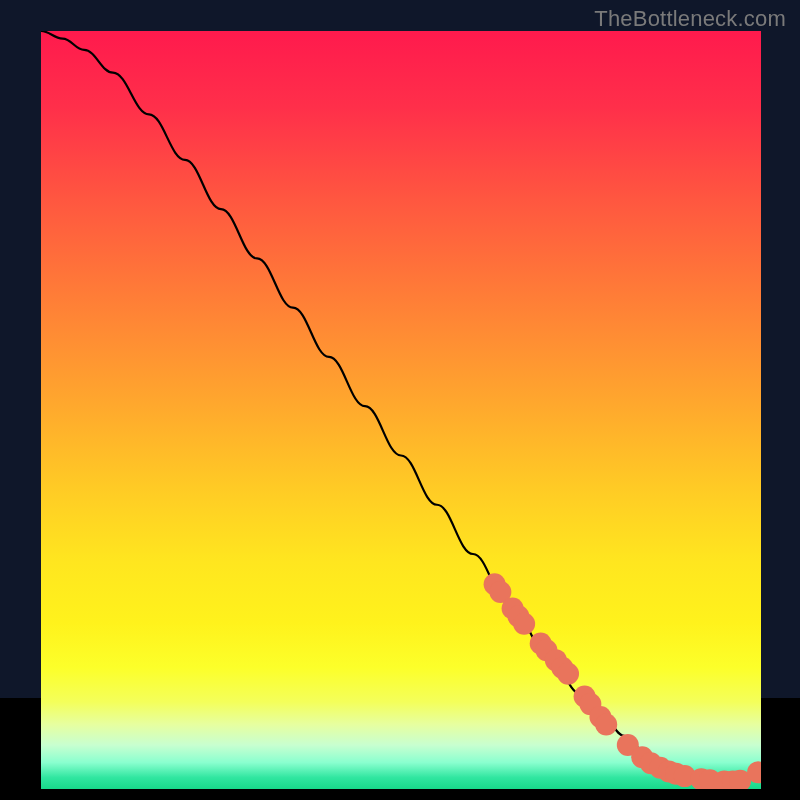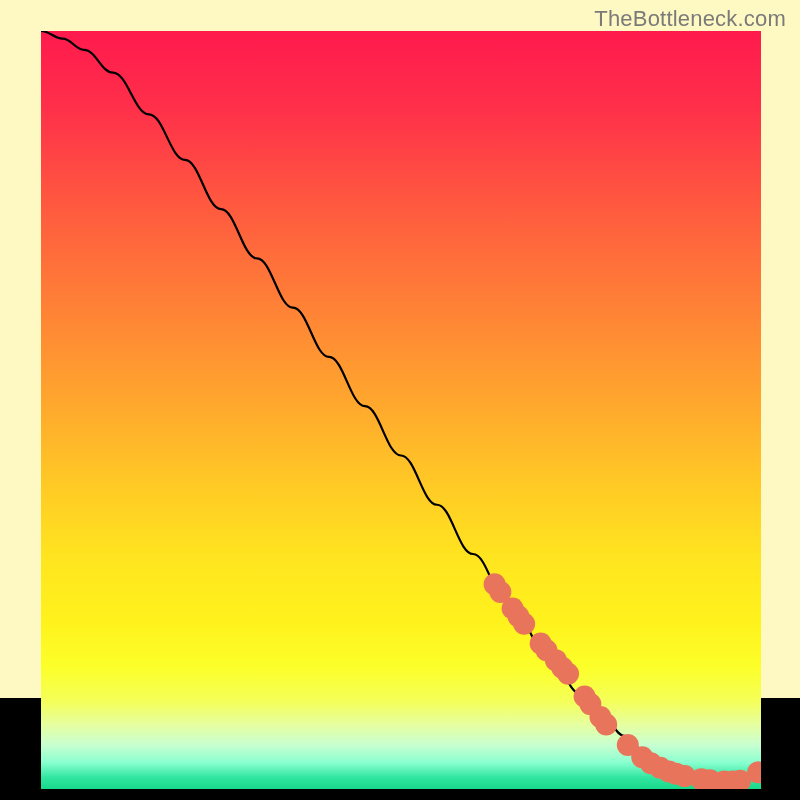--- a/index.html
+++ b/index.html
@@ -8,21 +8,21 @@
     width: 800px;
     height: 800px;
     background: #000;
     overflow: hidden;
     font-family: Arial, Helvetica, sans-serif;
   }
   .stage {
     position: relative;
     width: 800px;
     height: 698px;
-    background: #fef9c3;
+    background: #0f172a;
   }
   .watermark {
     position: absolute;
     top: 6px;
     right: 14px;
     color: #7a7a7a;
     font-size: 22px;
     font-weight: 400;
     letter-spacing: 0.2px;
     user-select: none;

